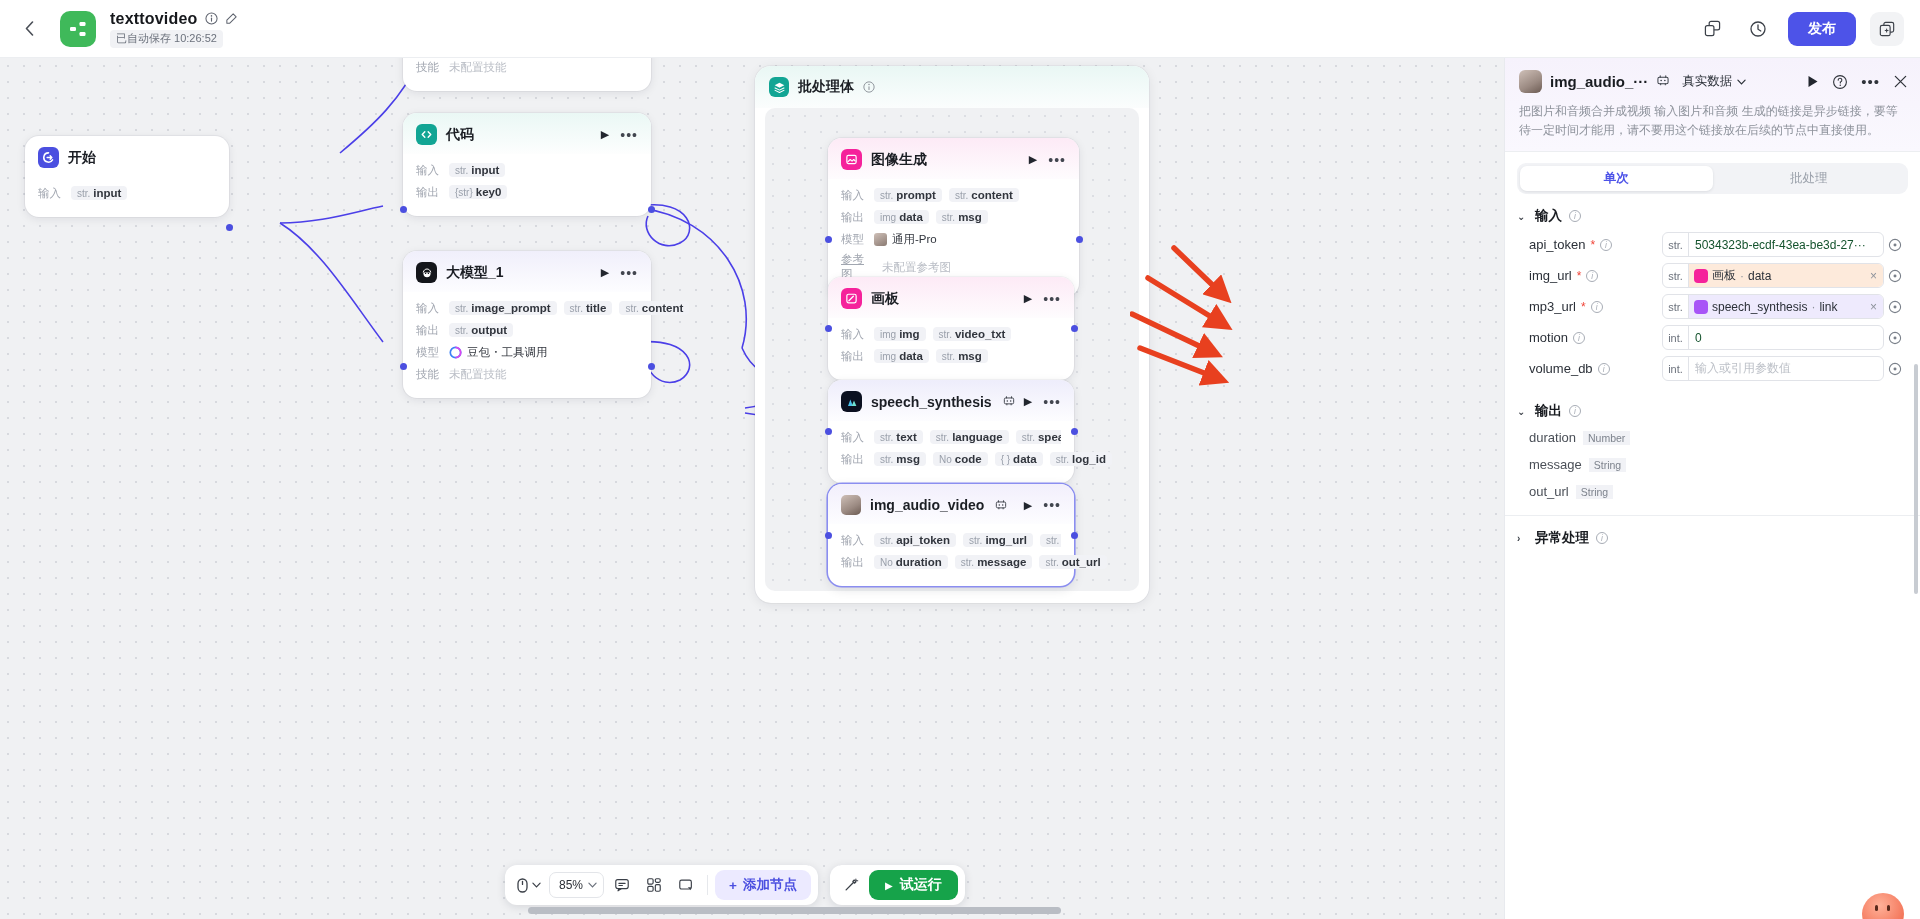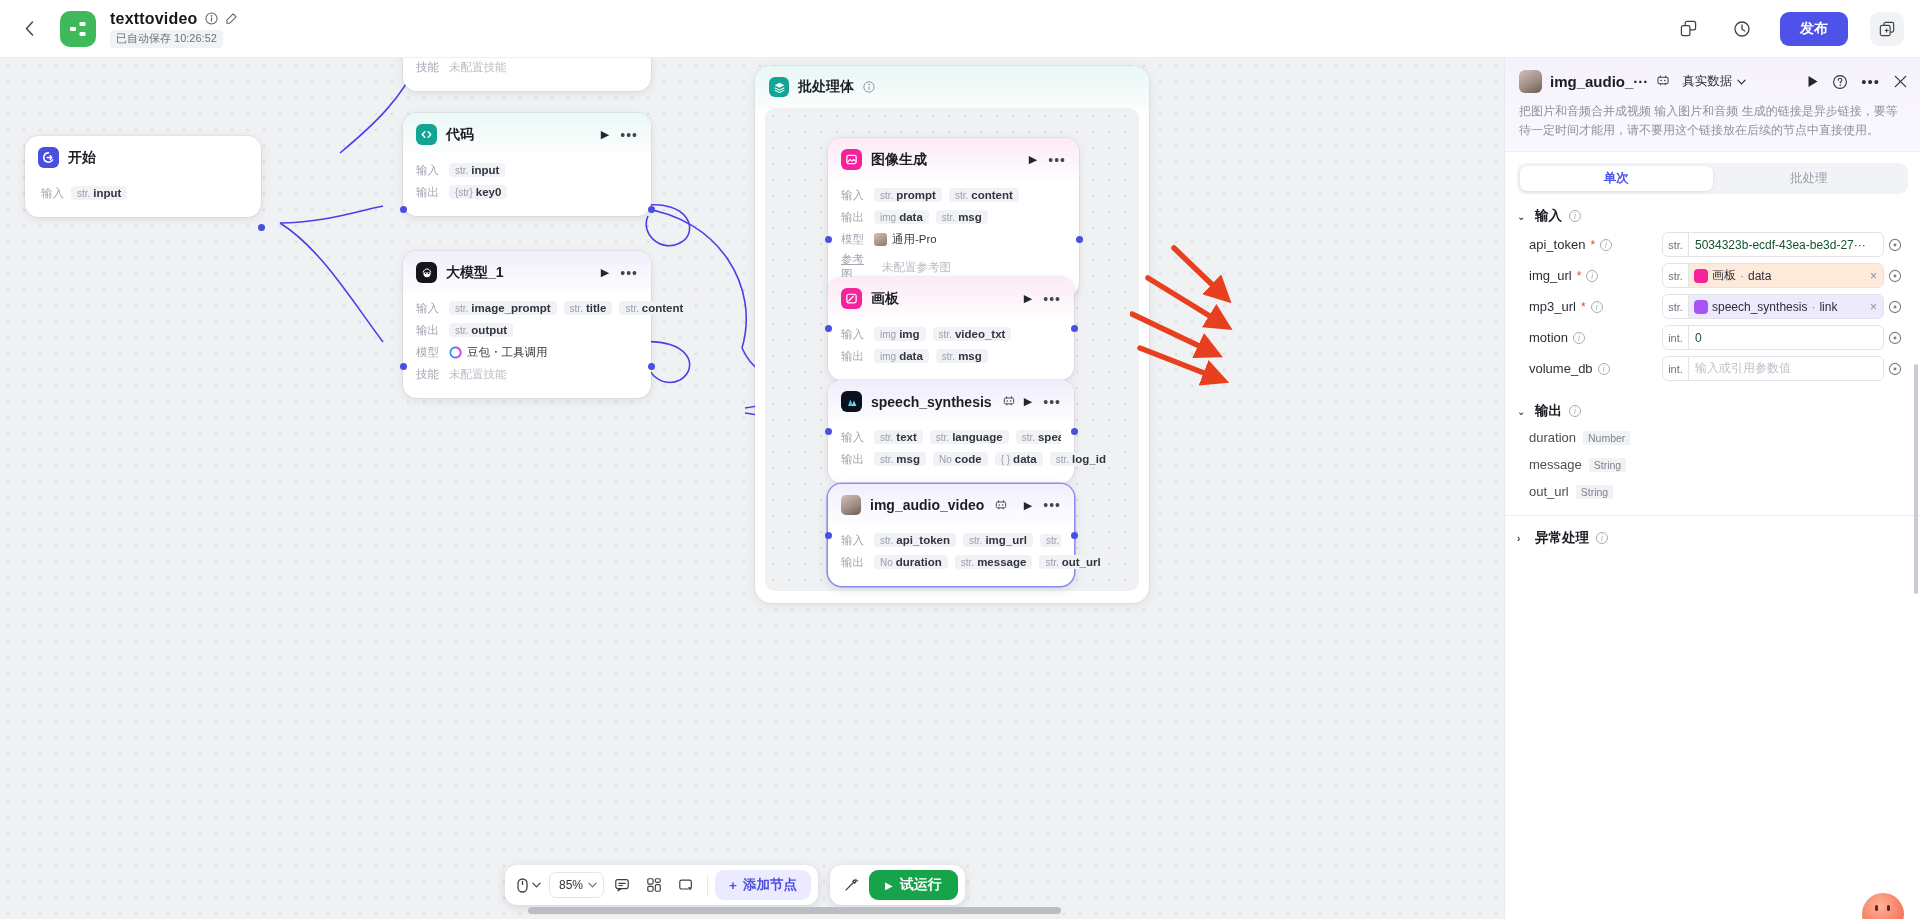--- a/index.html
+++ b/index.html
@@ -26,21 +26,21 @@
   }
   .title-wrap { margin-left:14px; display:flex; flex-direction:column; gap:2px; }
   .title-row { display:flex; align-items:center; gap:7px; }
   .title-text { font-size:16px; font-weight:bold; color:#16181c; letter-spacing:.2px; }
   .title-ico { color:#5e636e; font-size:12px; display:flex; align-items:center; cursor:pointer;}
   .save-pill {
     align-self:flex-start; font-size:11px; color:#6b717c;
     background:#f1f2f5; border-radius:4px; padding:1px 6px 2px 6px;
   }
   .topbar-right {
-    margin-left:auto; display:flex; align-items:center; gap:22px; padding-right:16px;
+    margin-left:auto; display:flex; align-items:center; gap:14px; padding-right:16px;
   }
   .tb-icon {
     width:32px; height:32px; border-radius:8px; display:flex; align-items:center;
     justify-content:center; color:#3c4149; cursor:pointer;
   }
   .publish-btn {
     background:#4d53e8; color:#fff; font-size:14px; font-weight:bold;
     border-radius:9px; padding:8px 20px; cursor:pointer; border:none;
     font-family: inherit;
   }
@@ -333,21 +333,21 @@
 
   <div class="node" style="left:403px; top:-50px; width:248px;">
     <div class="node-body" style="padding-top:46px;">
       <div class="row">
         <span class="row-k">技能</span>
         <span class="muted">未配置技能</span>
       </div>
     </div>
   </div>
 
-  <div class="node" style="left:25px; top:78px; width:236px;text-align:right;">
+  <div class="node" style="left:25px; top:78px; width:204px;">
     <div class="node-head">
       <span class="node-ico" style="background:#4b4fe0;">
         <svg width="13" height="13" viewBox="0 0 14 14">
             <path d="M7 2a5 5 0 1 0 4.3 7.5" fill="none" stroke="#fff" stroke-width="1.7" stroke-linecap="round"></path>
             <path d="M5.5 7h5M8.8 5.2 10.6 7 8.8 8.8" fill="none" stroke="#fff" stroke-width="1.5" stroke-linecap="round" stroke-linejoin="round"></path>
           </svg>
       </span>
       <span class="node-name">开始</span>
     </div>
     <div class="node-body">

